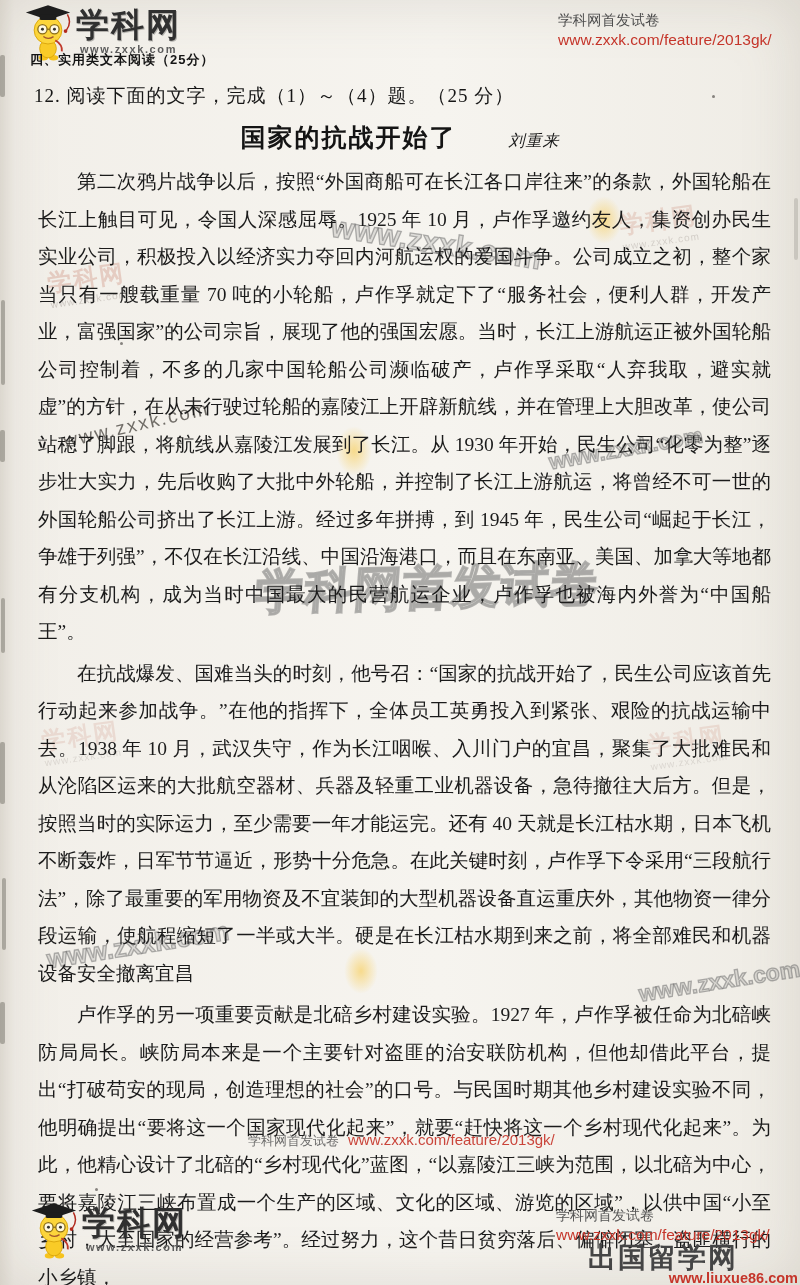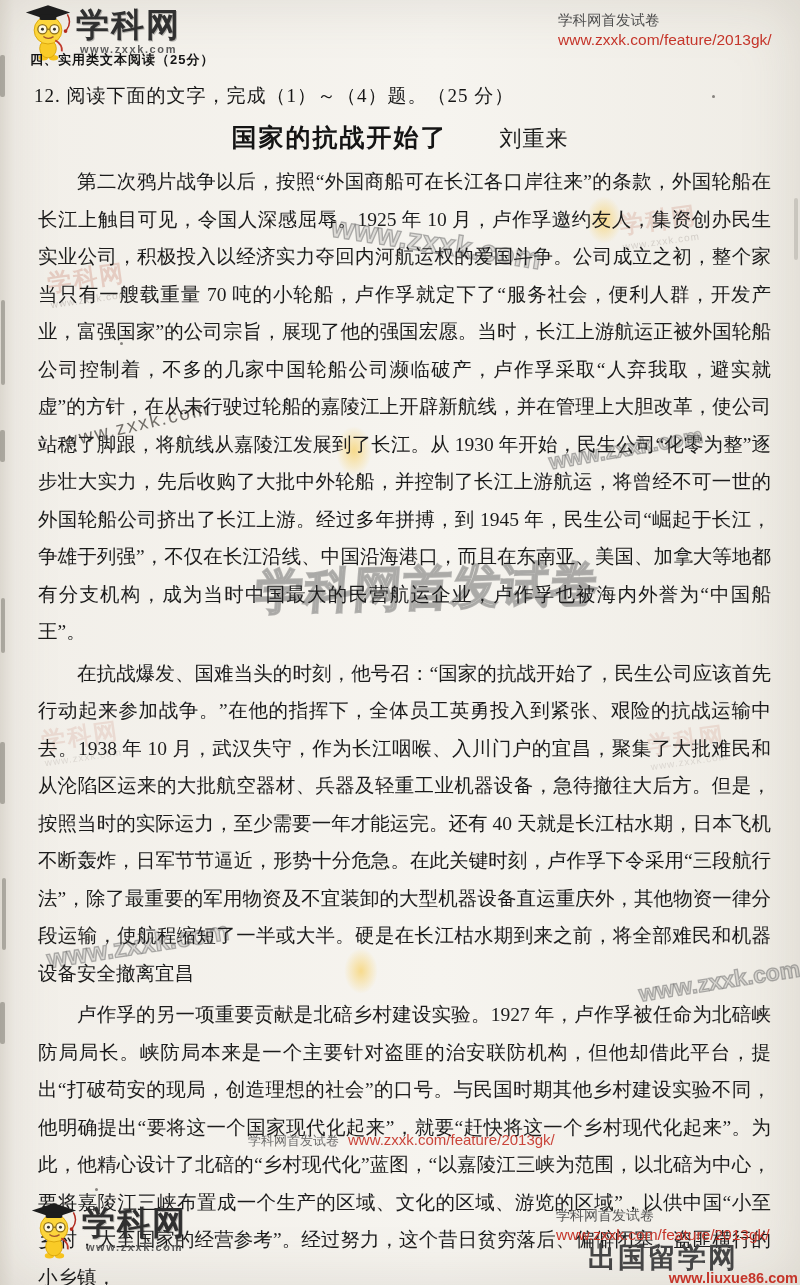--- a/index.html
+++ b/index.html
@@ -19,21 +19,21 @@
   
   .promo{position:absolute;left:558px;top:11px;font-family:"Liberation Sans",sans-serif;}
   .promo-title{font-size:14.5px;color:#4d4d4d;line-height:19px;}
   .promo-url{font-size:15.5px;color:#c5352a;line-height:20px;}
   
   .section-heading{position:absolute;left:30px;top:51px;font-family:"Liberation Sans",sans-serif;
     font-weight:bold;font-size:13px;color:#151515;letter-spacing:1px;}
   .question-intro{position:absolute;left:34px;top:83px;font-size:19px;color:#161616;letter-spacing:1px;}
   .title-row{position:absolute;left:0;top:121px;width:100%;text-align:center;}
   .article-title{font-size:25px;font-weight:bold;letter-spacing:2px;color:#141414;}
-  .article-author{font-size:22px;color:#1a1a1a;margin-left:52px;letter-spacing:1px;}
+  .article-author{font-size:16px;color:#1a1a1a;margin-left:52px;letter-spacing:1px;font-style:italic;}
   .article-body{position:absolute;left:38px;top:163px;width:733px;
     font-size:19.5px;line-height:37.5px;text-align:justify;color:#1b1b1b;}
   .article-body p{margin:0;text-indent:2em;}
   .article-body p + p{margin-top:4px;}
   
   .footer-right{position:absolute;left:556px;top:1206px;width:242px;font-family:"Liberation Sans",sans-serif;}
   .f-promo-title{font-size:14px;color:#555;line-height:19px;}
   .f-promo-url{font-size:15.5px;color:#c5352a;line-height:20px;}
   .f-partner{font-size:28px;font-weight:bold;color:#454545;text-align:center;padding-right:28px;line-height:25px;letter-spacing:2px;}
   .f-partner-url{font-size:14.5px;font-weight:bold;color:#c5352a;text-align:right;line-height:17px;}

